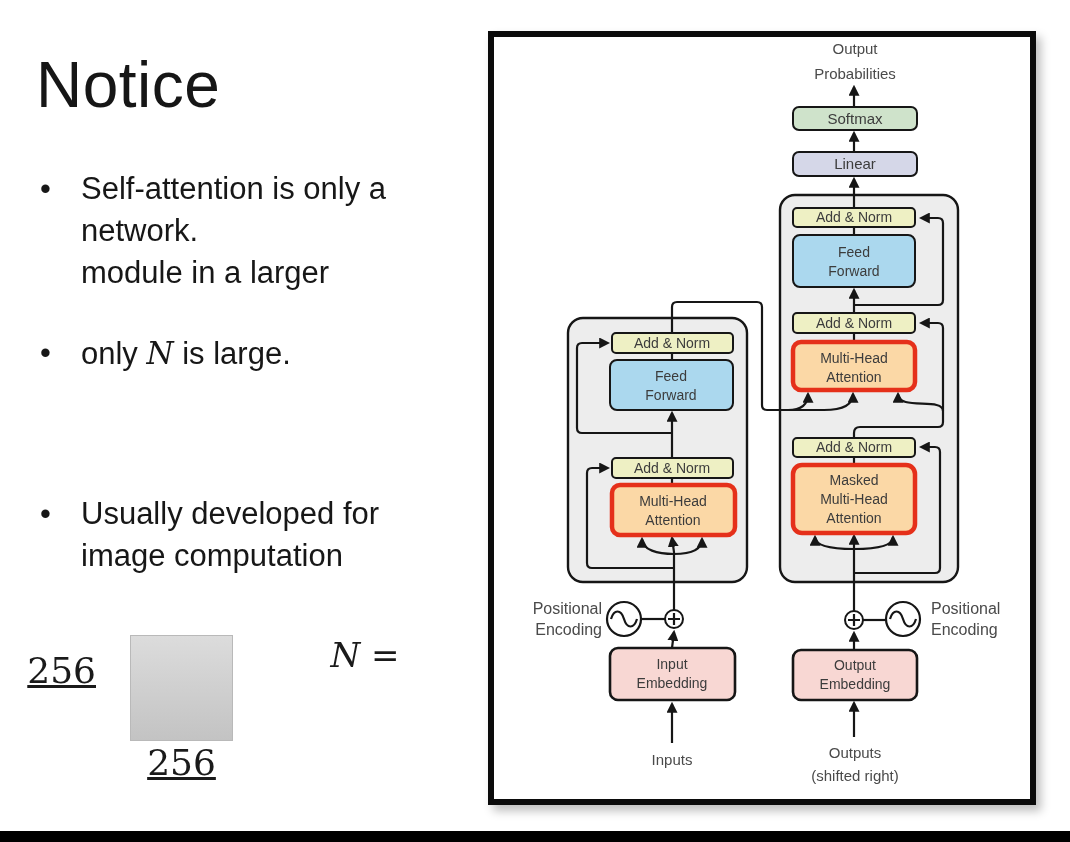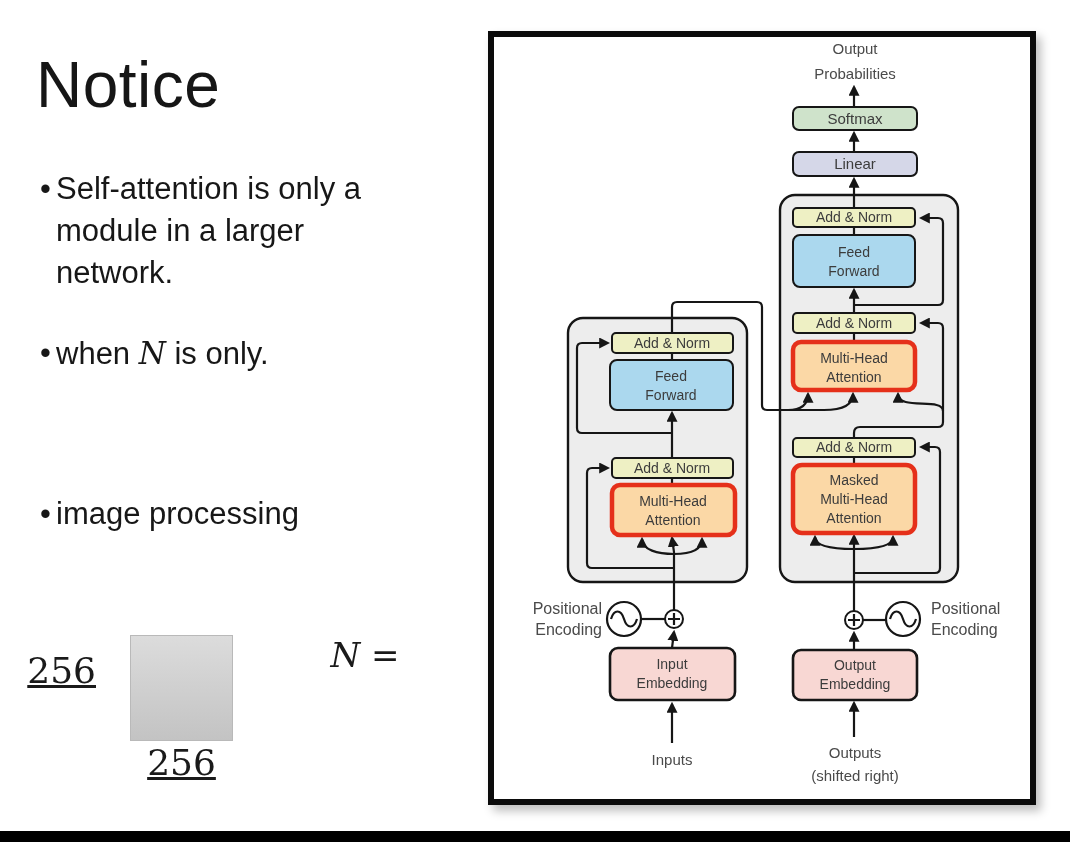--- a/index.html
+++ b/index.html
@@ -5,21 +5,21 @@
   html,body{margin:0;padding:0;}
   body{
     width:1070px;height:842px;position:relative;overflow:hidden;
     background:#ffffff;font-family:"Liberation Sans",sans-serif;color:#141414;
   }
   .abs{position:absolute;}
   
   #slide-title{left:36px;top:48px;font-size:64px;font-weight:400;color:#161616;letter-spacing:.5px;}
   .bullet{left:40px;width:440px;font-size:31px;line-height:42px;color:#171717;}
   .bullet .dot{position:absolute;left:0;top:0;width:30px;}
-  .bullet .lines{margin-left:16px;}
+  .bullet .lines{margin-left:41px;}
   #bullet-1{top:168px;}
   #bullet-2{top:332px;}
   #bullet-3{top:493px;}
   .mathvar{font-family:"DejaVu Serif","Liberation Serif",serif;font-style:italic;}
   
   #gray-square{left:130px;top:635px;width:103px;height:106px;
     background:linear-gradient(#dcdcdc,#c3c3c3);border:1px solid #b9b9b9;box-sizing:border-box;}
   .fig-num{font-family:"DejaVu Serif","Liberation Serif",serif;font-size:36px;color:#1a1a1a;text-decoration:underline;}
   #sq-left-label{left:24px;top:650px;width:72px;text-align:right;}
   #sq-bottom-label{left:128px;top:742px;width:107px;text-align:center;}
@@ -42,36 +42,37 @@
 </style>
 </head>
 <body>
 
 <div class="abs" id="slide-title">Notice</div>
 
 <div class="abs bullet" id="bullet-1">
   <span class="dot">•</span>
   <div class="lines">
     <div>Self-attention is only a</div>
+    <div>network.</div>
     <div>module in a larger</div>
-    <div>network.</div>
   </div>
 </div>
 
 <div class="abs bullet" id="bullet-2">
   <span class="dot">•</span>
   <div class="lines">
-    <div><span>when </span><span class="mathvar">N</span><span> is only.</span></div>
+    <div><span>only </span><span class="mathvar">N</span><span> is large.</span></div>
   </div>
 </div>
 
 <div class="abs bullet" id="bullet-3">
   <span class="dot">•</span>
   <div class="lines">
-    <div>image processing</div>
+    <div>Usually developed for</div>
+    <div>image computation</div>
   </div>
 </div>
 
 <div class="abs" id="gray-square"></div>
 <div class="abs fig-num" id="sq-left-label">256</div>
 <div class="abs fig-num" id="sq-bottom-label">256</div>
 <div class="abs" id="equation">
   <div><span class="mathvar">N</span><span> =</span></div>
 </div>
 

